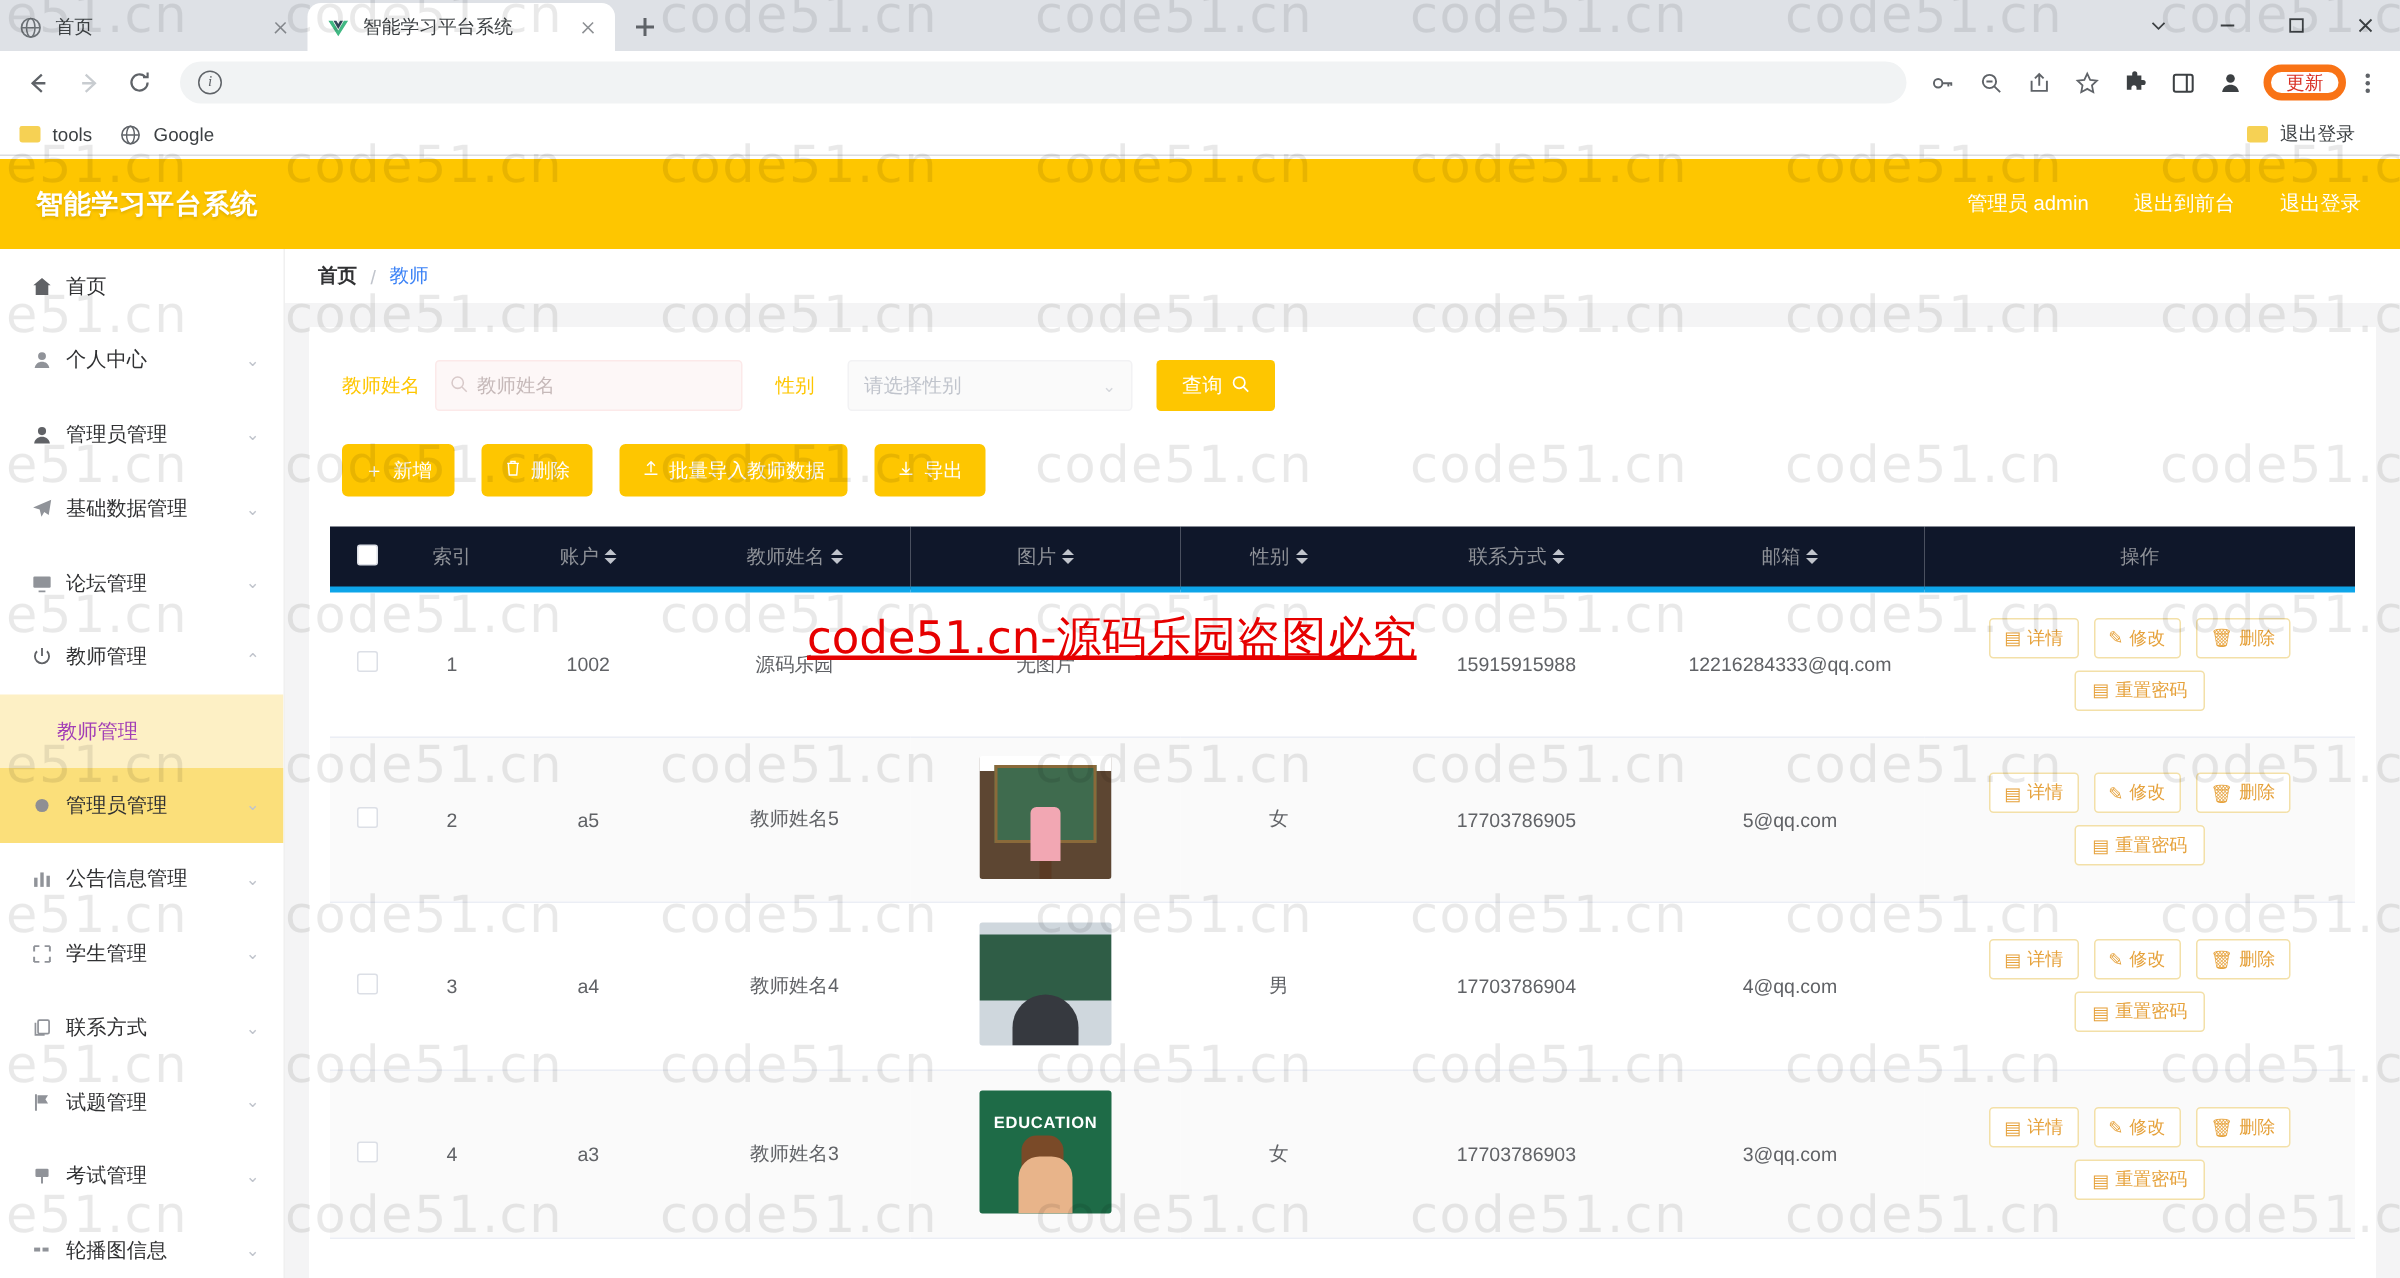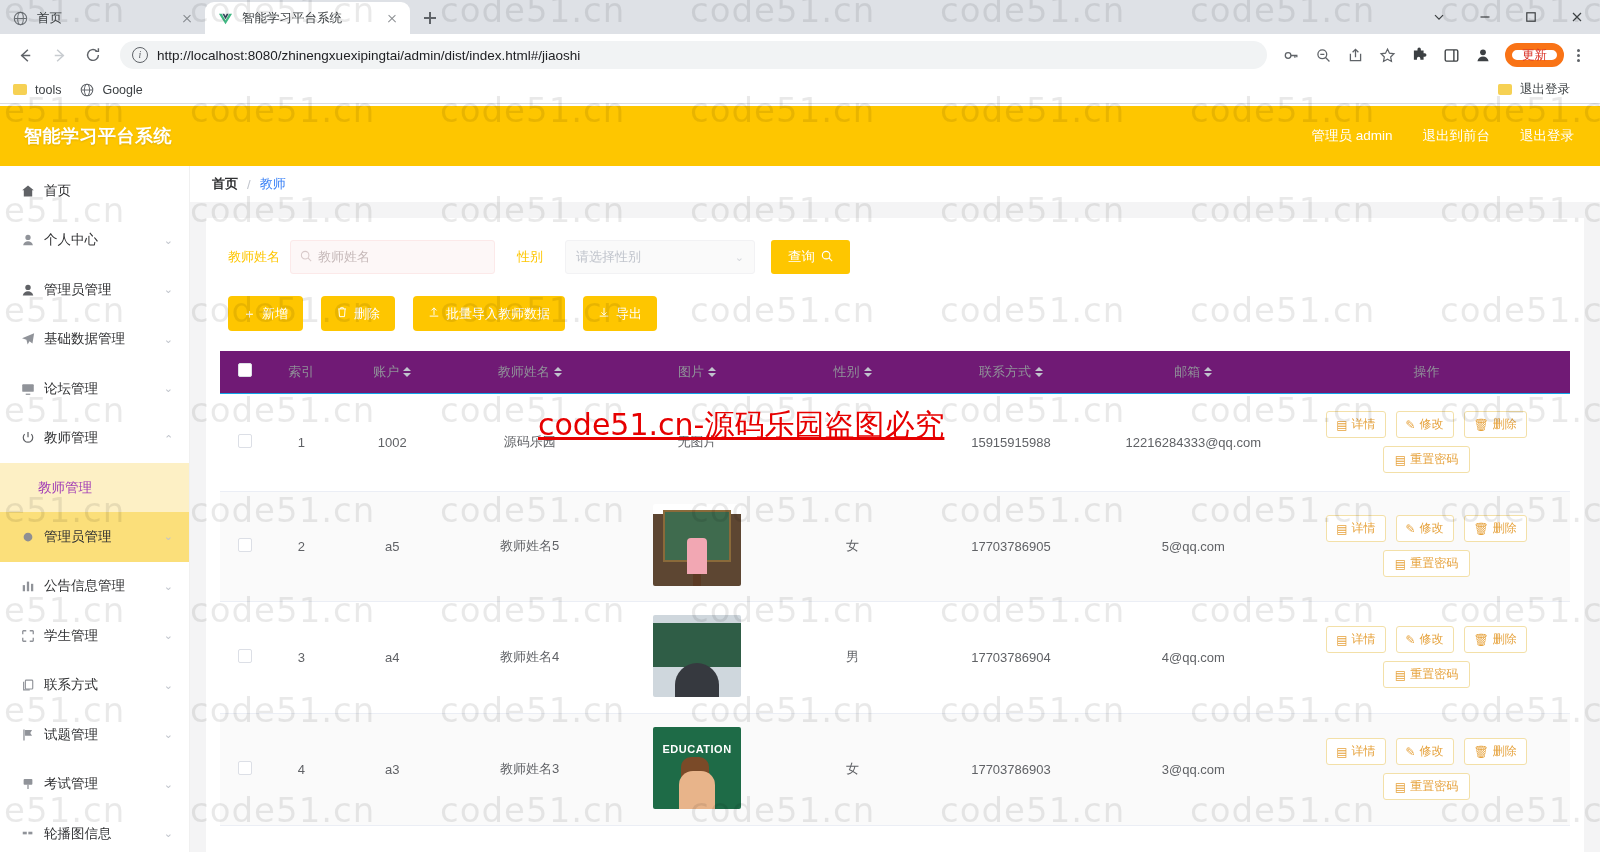--- a/index.html
+++ b/index.html
@@ -48,21 +48,21 @@
   .navicon.disabled { color:#c8ccd0; }
   .omnibox { flex:1; height:28px; background:#f1f3f4; border-radius:14px;
     display:flex; align-items:center; padding:0 12px; margin:0 8px;
     font-size:13.5px; color:#202124; }
   .omnibox .infoicon { width:16px; height:16px; border:1.3px solid #5f6368;
     border-radius:50%; margin-right:9px; font-size:10px; line-height:13px;
     text-align:center; color:#5f6368; font-family:"Liberation Serif",serif;
     font-style:italic; flex:none; }
   .tbicon { width:26px; height:26px; margin:0 3px; display:flex;
     align-items:center; justify-content:center; color:#5f6368; }
-  .updatebtn { border:7px solid #f97316; color:#d93025; border-radius:13px;
+  .updatebtn { border:5px solid #f97316; color:#d93025; border-radius:13px;
     height:24px; padding:0 10px; font-size:12.5px; display:flex;
     align-items:center; margin-left:6px; }
   .kebab { width:24px; display:flex; flex-direction:column; align-items:center;
     justify-content:center; height:26px; margin-left:2px; }
   .kebab i { width:3px; height:3px; border-radius:50%; background:#5f6368; margin:1px 0; display:block; }
 
   .bookmarks { height:28px; background:#fff; display:flex; align-items:center;
     padding:0 12px; font-size:12.5px; color:#3c4043;
     border-bottom:1px solid #dadce0; }
   .bm { display:flex; align-items:center; margin-right:18px; }
@@ -117,22 +117,22 @@
   .qbtn { height:34px; background:#fec600; color:#fff; border:none; border-radius:3px;
     padding:0 17px; font-size:13.5px; display:flex; align-items:center;
     gap:6px; margin-left:16px; cursor:pointer; }
 
   .btnrow { display:flex; gap:18px; padding:22px 0 20px 8px; }
   .abtn { height:35px; background:#fec600; color:#fff; border:none; border-radius:4px;
     padding:0 15px; font-size:13px; display:flex; align-items:center; gap:6px;
     cursor:pointer; }
 
   table.dt { width:100%; border-collapse:collapse; table-layout:fixed; }
-  table.dt th { height:42px; background:#701a75; color:#909399; font-size:13px;
-    font-weight:normal; border-bottom:1px solid #0ea5e9; padding:0 6px; }
+  table.dt th { height:42px; background:#0f172a; color:#909399; font-size:13px;
+    font-weight:normal; border-bottom:4px solid #0ea5e9; padding:0 6px; }
   table.dt th .thin { display:flex; align-items:center; justify-content:center; gap:4px; }
   .sorter { display:inline-flex; flex-direction:column; gap:2px; }
   .sorter i { width:0; height:0; border-left:4px solid transparent;
     border-right:4px solid transparent; display:block; }
   .sorter i.up { border-bottom:4px solid #c0c4cc; }
   .sorter i.dn { border-top:4px solid #c0c4cc; }
   table.dt td { border-bottom:1px solid #ebeef5; font-size:13px; color:#606266;
     text-align:center; padding:8px 6px; vertical-align:middle; }
   table.dt tbody tr.striped td { background:#fafafa; }
   .chk { width:14px; height:14px; border:1px solid #dcdfe6; border-radius:2px;
@@ -232,21 +232,20 @@
       </svg>
   </div>
   <div class="navicon">
     <svg width="18" height="18" viewBox="0 0 20 20">
         <path d="M16 10a6 6 0 1 1-2-4.5" fill="none" stroke="#5f6368" stroke-width="1.6"></path>
         <path d="M16 2.6V6h-3.4" fill="none" stroke="#5f6368" stroke-width="1.6"></path>
       </svg>
   </div>
   <div class="omnibox">
     <span class="infoicon">i</span>
-    <span>http://localhost:8080/zhinengxuexipingtai/admin/dist/index.html#/jiaoshi</span>
   </div>
   <div class="tbicon">
     <svg width="17" height="17" viewBox="0 0 20 20">
         <circle cx="6" cy="10" r="3.3" fill="none" stroke="#5f6368" stroke-width="1.5"></circle>
         <path d="M9.3 10H17M14 10v2.6M16.3 10v2" stroke="#5f6368" stroke-width="1.5"></path>
       </svg>
   </div>
   <div class="tbicon">
     <svg width="17" height="17" viewBox="0 0 20 20">
         <circle cx="8.6" cy="8.6" r="5.2" fill="none" stroke="#5f6368" stroke-width="1.5"></circle>

